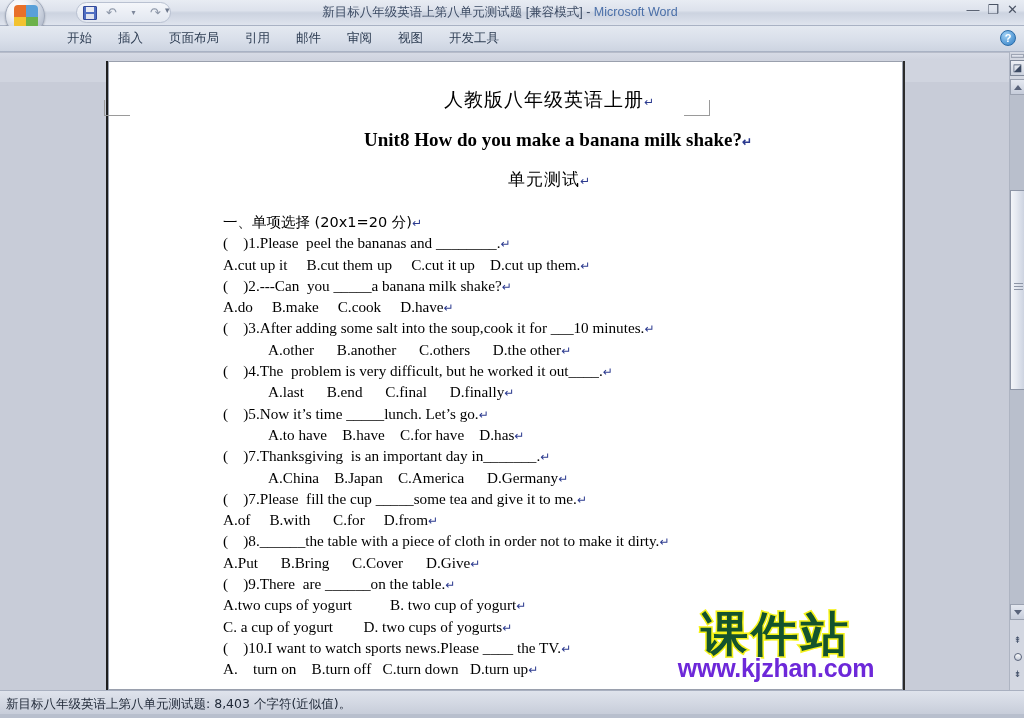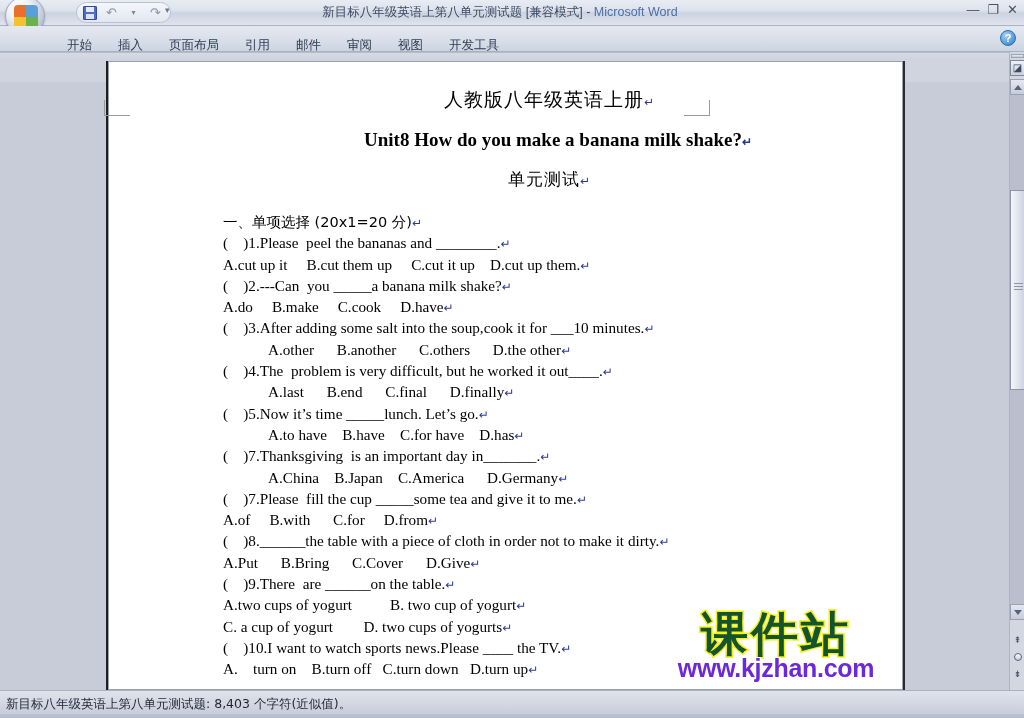--- a/index.html
+++ b/index.html
@@ -57,21 +57,21 @@
   .wintitle .wt-app { color: #4a6fa8; }
   .wincontrols { position: absolute; right: 6px; top: 3px; display: flex; gap: 8px; align-items: center; }
   .wincontrols span { font-size: 13px; color: #4a5364; line-height: 14px; }
 
   
   .ribbon {
     position: absolute; left: 0; top: 26px; width: 1024px; height: 26px;
     background: linear-gradient(to bottom, #e4e9f1 0%, #d9dfea 55%, #cdd4e1 100%);
     border-bottom: 1px solid #a9b2c4;
   }
-  .tabs { position: absolute; left: 54px; top: 9px; display: flex; align-items: center; }
+  .tabs { position: absolute; left: 54px; top: 2px; display: flex; align-items: center; }
   .tab {
     padding: 2px 13px; font-size: 12.5px; color: #2d3c52; white-space: nowrap;
   }
   .help-ico {
     position: absolute; right: 8px; top: 4px; width: 16px; height: 16px; border-radius: 50%;
     background: radial-gradient(circle at 35% 30%, #9fd0f5, #2f7dc4);
     border: 1px solid #2a6ba8; color: #fff; font-size: 11px; font-weight: bold;
     display: flex; align-items: center; justify-content: center; line-height: 1;
   }
 

